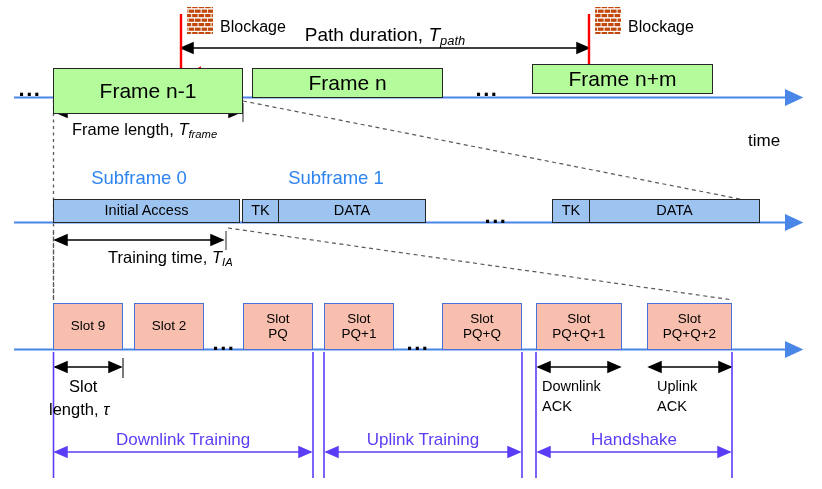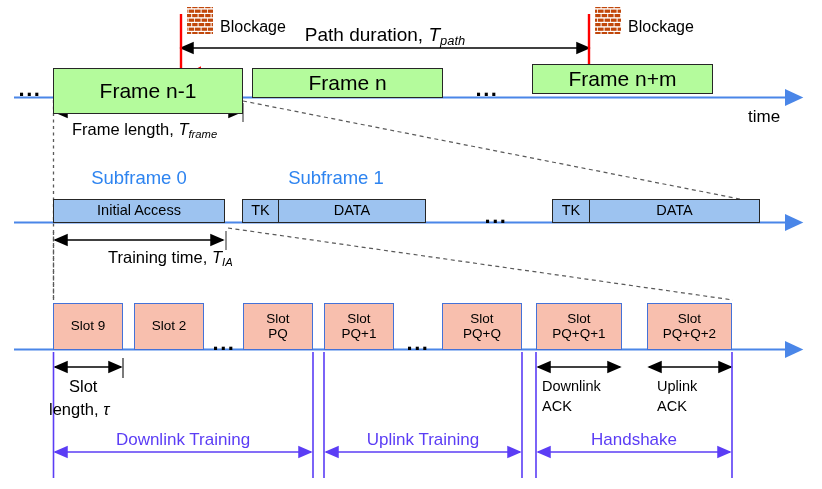--- a/index.html
+++ b/index.html
@@ -51,21 +51,21 @@
   }
   .slot-box{
     background:#f8bfae;
     border:1.7px solid #4472d8;
     font-size:13.5px;
     color:#000;
   }
   .slot-box span{display:block;}
   
   .t-blockage{font-size:16px;}
-  .t-axis{font-size:17px;}
+  .t-axis{font-size:17px;margin-top:24px;}
   .t-big{font-size:19px;}
   .t-mid{font-size:16.5px;}
   .t-small{font-size:14.5px;}
   .t-subframe{font-size:18.5px;color:#2e84f0;}
   .t-purple{font-size:17px;color:#5b3df5;}
   .ell{
     position:absolute;
     font-size:22px;
     letter-spacing:1.5px;
     font-weight:700;
@@ -186,21 +186,21 @@
 
   <div class="lbl t-axis" style="left:748px;top:108px;">time</div>
 
   <div class="lbl t-mid" style="left:72px;top:121px;">
     <span>Frame length, </span><span class="ital">T</span><span class="sub">frame</span>
   </div>
 
   <div class="lbl t-subframe ctr" style="left:139px;top:169px;">Subframe 0</div>
   <div class="lbl t-subframe ctr" style="left:336px;top:169px;text-align:center;">Subframe 1</div>
 
-  <div class="box sub-box" style="left:53px;top:199px;width:172px;height:24px;text-align:right;">
+  <div class="box sub-box" style="left:53px;top:199px;width:187px;height:24px;text-align:right;">
     <span>Initial Access</span>
   </div>
   <div class="box sub-box" style="left:242px;top:199px;width:37px;height:24px;">
     <span>TK</span>
   </div>
   <div class="box sub-box" style="left:278px;top:199px;width:148px;height:24px;">
     <span>DATA</span>
   </div>
 
   <div class="ell" style="left:496px;top:205px;">...</div>

